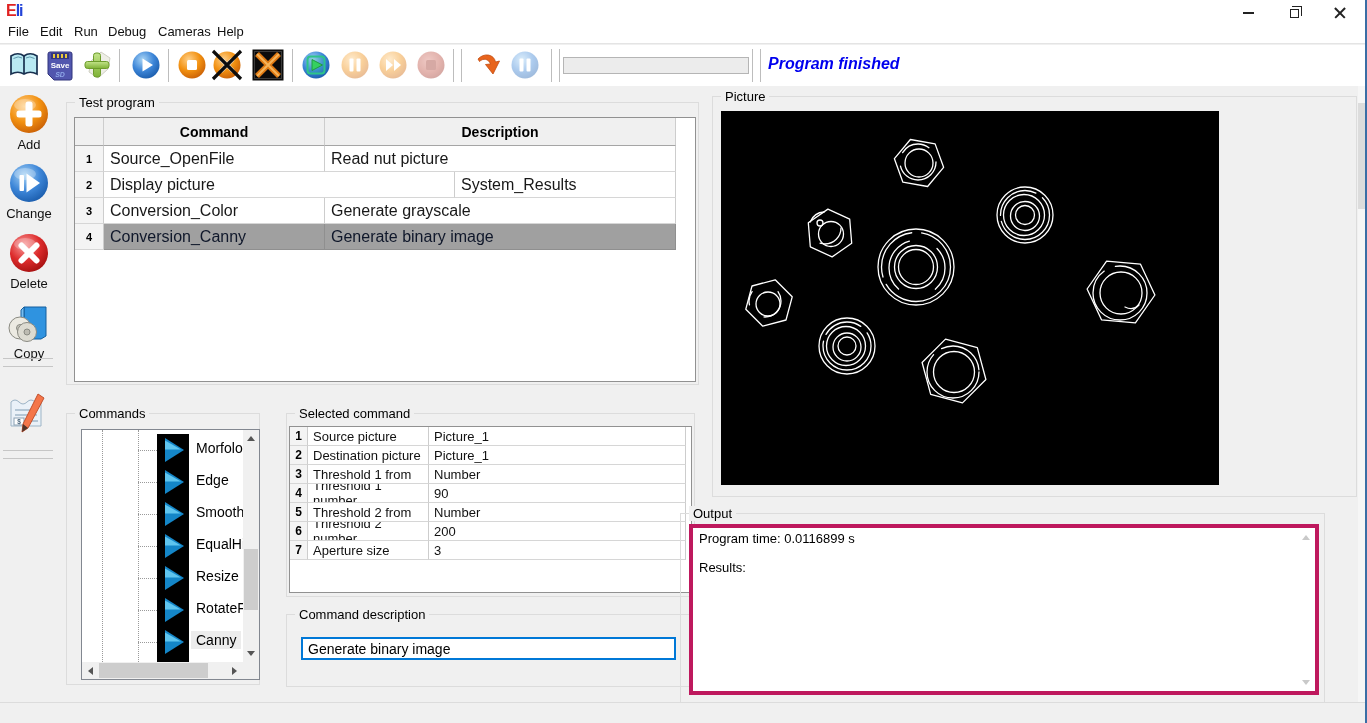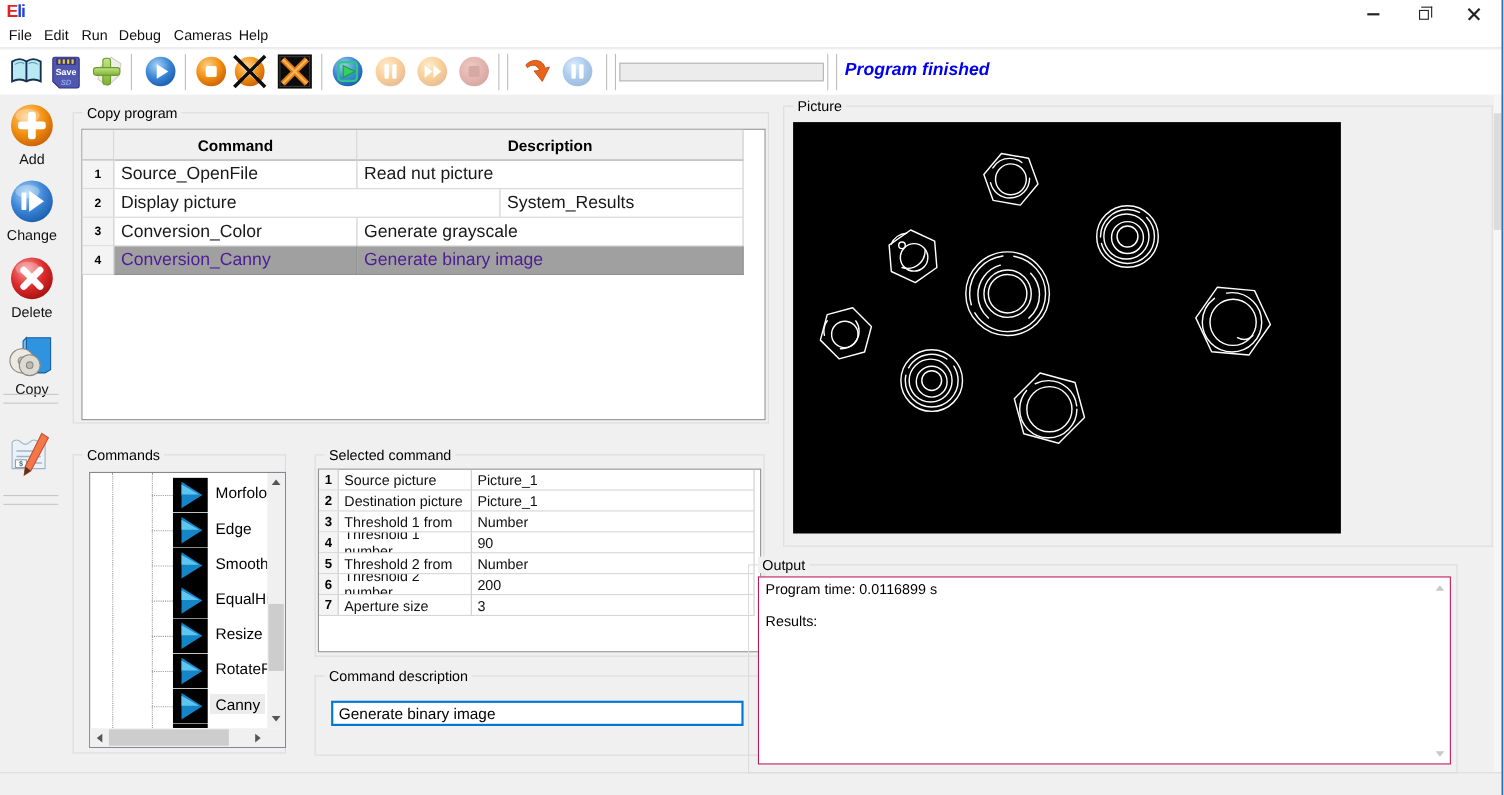--- a/index.html
+++ b/index.html
@@ -44,21 +44,21 @@
   .hc{background:#f0f0f0;font-weight:bold;justify-content:center}
   .num{background:#f4f4f4;font-weight:bold;justify-content:center}
   #tp-grid .row{height:26px;font-size:16px}
   #tp-grid .hrow{height:28px;font-size:14px}
   #tp-grid .hrow .hc{border-bottom:1px solid #a5a5a5}
   #tp-grid .c0{width:29px;flex:none}
   #tp-grid .c1{width:221px;flex:none}
   #tp-grid .c2{width:351px;flex:none}
   #tp-grid .num{font-size:11px}
   #tp-grid .cell{padding-left:6px;color:#181818}
-  #tp-grid .row.sel .cell{background:#a0a0a0;color:#4c1d95;border-color:#8f8f8f}
+  #tp-grid .row.sel .cell{background:#a0a0a0;color:#0f172a;border-color:#8f8f8f}
   #sc-grid .row{height:19px;font-size:13px}
   #sc-grid .hrow{height:27px;font-size:14px}
   #sc-grid .hrow .hc{border-bottom:1px solid #a5a5a5}
   #sc-grid .c0{width:18px;flex:none}
   #sc-grid .c1{width:121px;flex:none}
   #sc-grid .c2{width:257px;flex:none}
   #sc-grid .num{font-size:12px}
   #sc-grid .cell{padding-left:5px;color:#111}
 
   
@@ -79,21 +79,21 @@
   .tri-rt{width:0;height:0;border-top:4px solid transparent;border-bottom:4px solid transparent;border-left:5px solid #555}
   .tri-faded-up{width:0;height:0;border-left:4px solid transparent;border-right:4px solid transparent;border-bottom:5px solid #c9c9c9}
   .tri-faded-dn{width:0;height:0;border-left:4px solid transparent;border-right:4px solid transparent;border-top:5px solid #c9c9c9}
 
   
   #desc-input{position:absolute;left:14px;top:22px;width:375px;height:23px;border:2px solid #0078d7;background:#fff;font-family:"Liberation Sans",sans-serif;font-size:14px;padding:0 5px;color:#000;outline:none}
 
   
   #pic{position:absolute;left:8px;top:14px;width:498px;height:374px;background:#000}
   #pic svg{width:100%;height:100%;display:block}
-  #out-box{position:absolute;left:8px;top:10px;width:630px;height:171px;background:#fff;border:1px solid #be185d;font-size:13px;line-height:14.5px;color:#000;padding:4px 6px}
+  #out-box{position:absolute;left:8px;top:10px;width:630px;height:171px;background:#fff;border:4px solid #be185d;font-size:13px;line-height:14.5px;color:#000;padding:4px 6px}
   .out-arr{position:absolute;right:2px;width:14px;height:14px;display:flex;align-items:center;justify-content:center}
 
   .win-sb{position:absolute;left:1358px;top:86px;width:7px;height:616px;background:#f6f6f6}
   .win-sb-thumb{position:absolute;left:0;top:17px;width:7px;height:106px;background:#dcdcdc}
   .right-edge{position:absolute;right:0;top:0;width:2px;height:723px;background:#3a6ea5}
   .bottom-line{position:absolute;left:0;top:702px;width:1365px;height:1px;background:#dcdcdc}
 </style>
 </head>
 <body>
 
@@ -306,21 +306,21 @@
       <text x="12" y="34" text-anchor="middle" font-size="6.5" font-weight="bold" fill="#49657c" font-family="Liberation Sans, sans-serif">$</text>
       <line x1="20" y1="31" x2="31" y2="31" stroke="#9db4c6" stroke-width="1.4"></line>
       <path d="M31 4 L37 8 L21 38 L15 42 L16 34 Z" fill="#f4764a" stroke="#c2512d"></path>
       <path d="M15 42 L21 38 L16 34 Z" fill="#50342a"></path>
     </svg>
   </div>
   <div class="grip" style="top:450px"></div>
   <div class="grip" style="top:458px"></div>
 
   <div class="group" id="grp-test" style="left:66px;top:102px;width:633px;height:283px">
-    <span class="glabel">Copy program</span>
+    <span class="glabel">Test program</span>
     <div class="grid" id="tp-grid" style="left:7px;top:14px;width:622px;height:265px">
       <div class="row hrow">
         <div class="hc c0"></div>
         <div class="hc c1">Command</div>
         <div class="hc c2">Description</div>
       </div>
       <div class="row">
         <div class="num c0">1</div>
         <div class="cell c1">Source_OpenFile</div>
         <div class="cell c2">Read nut picture</div>

